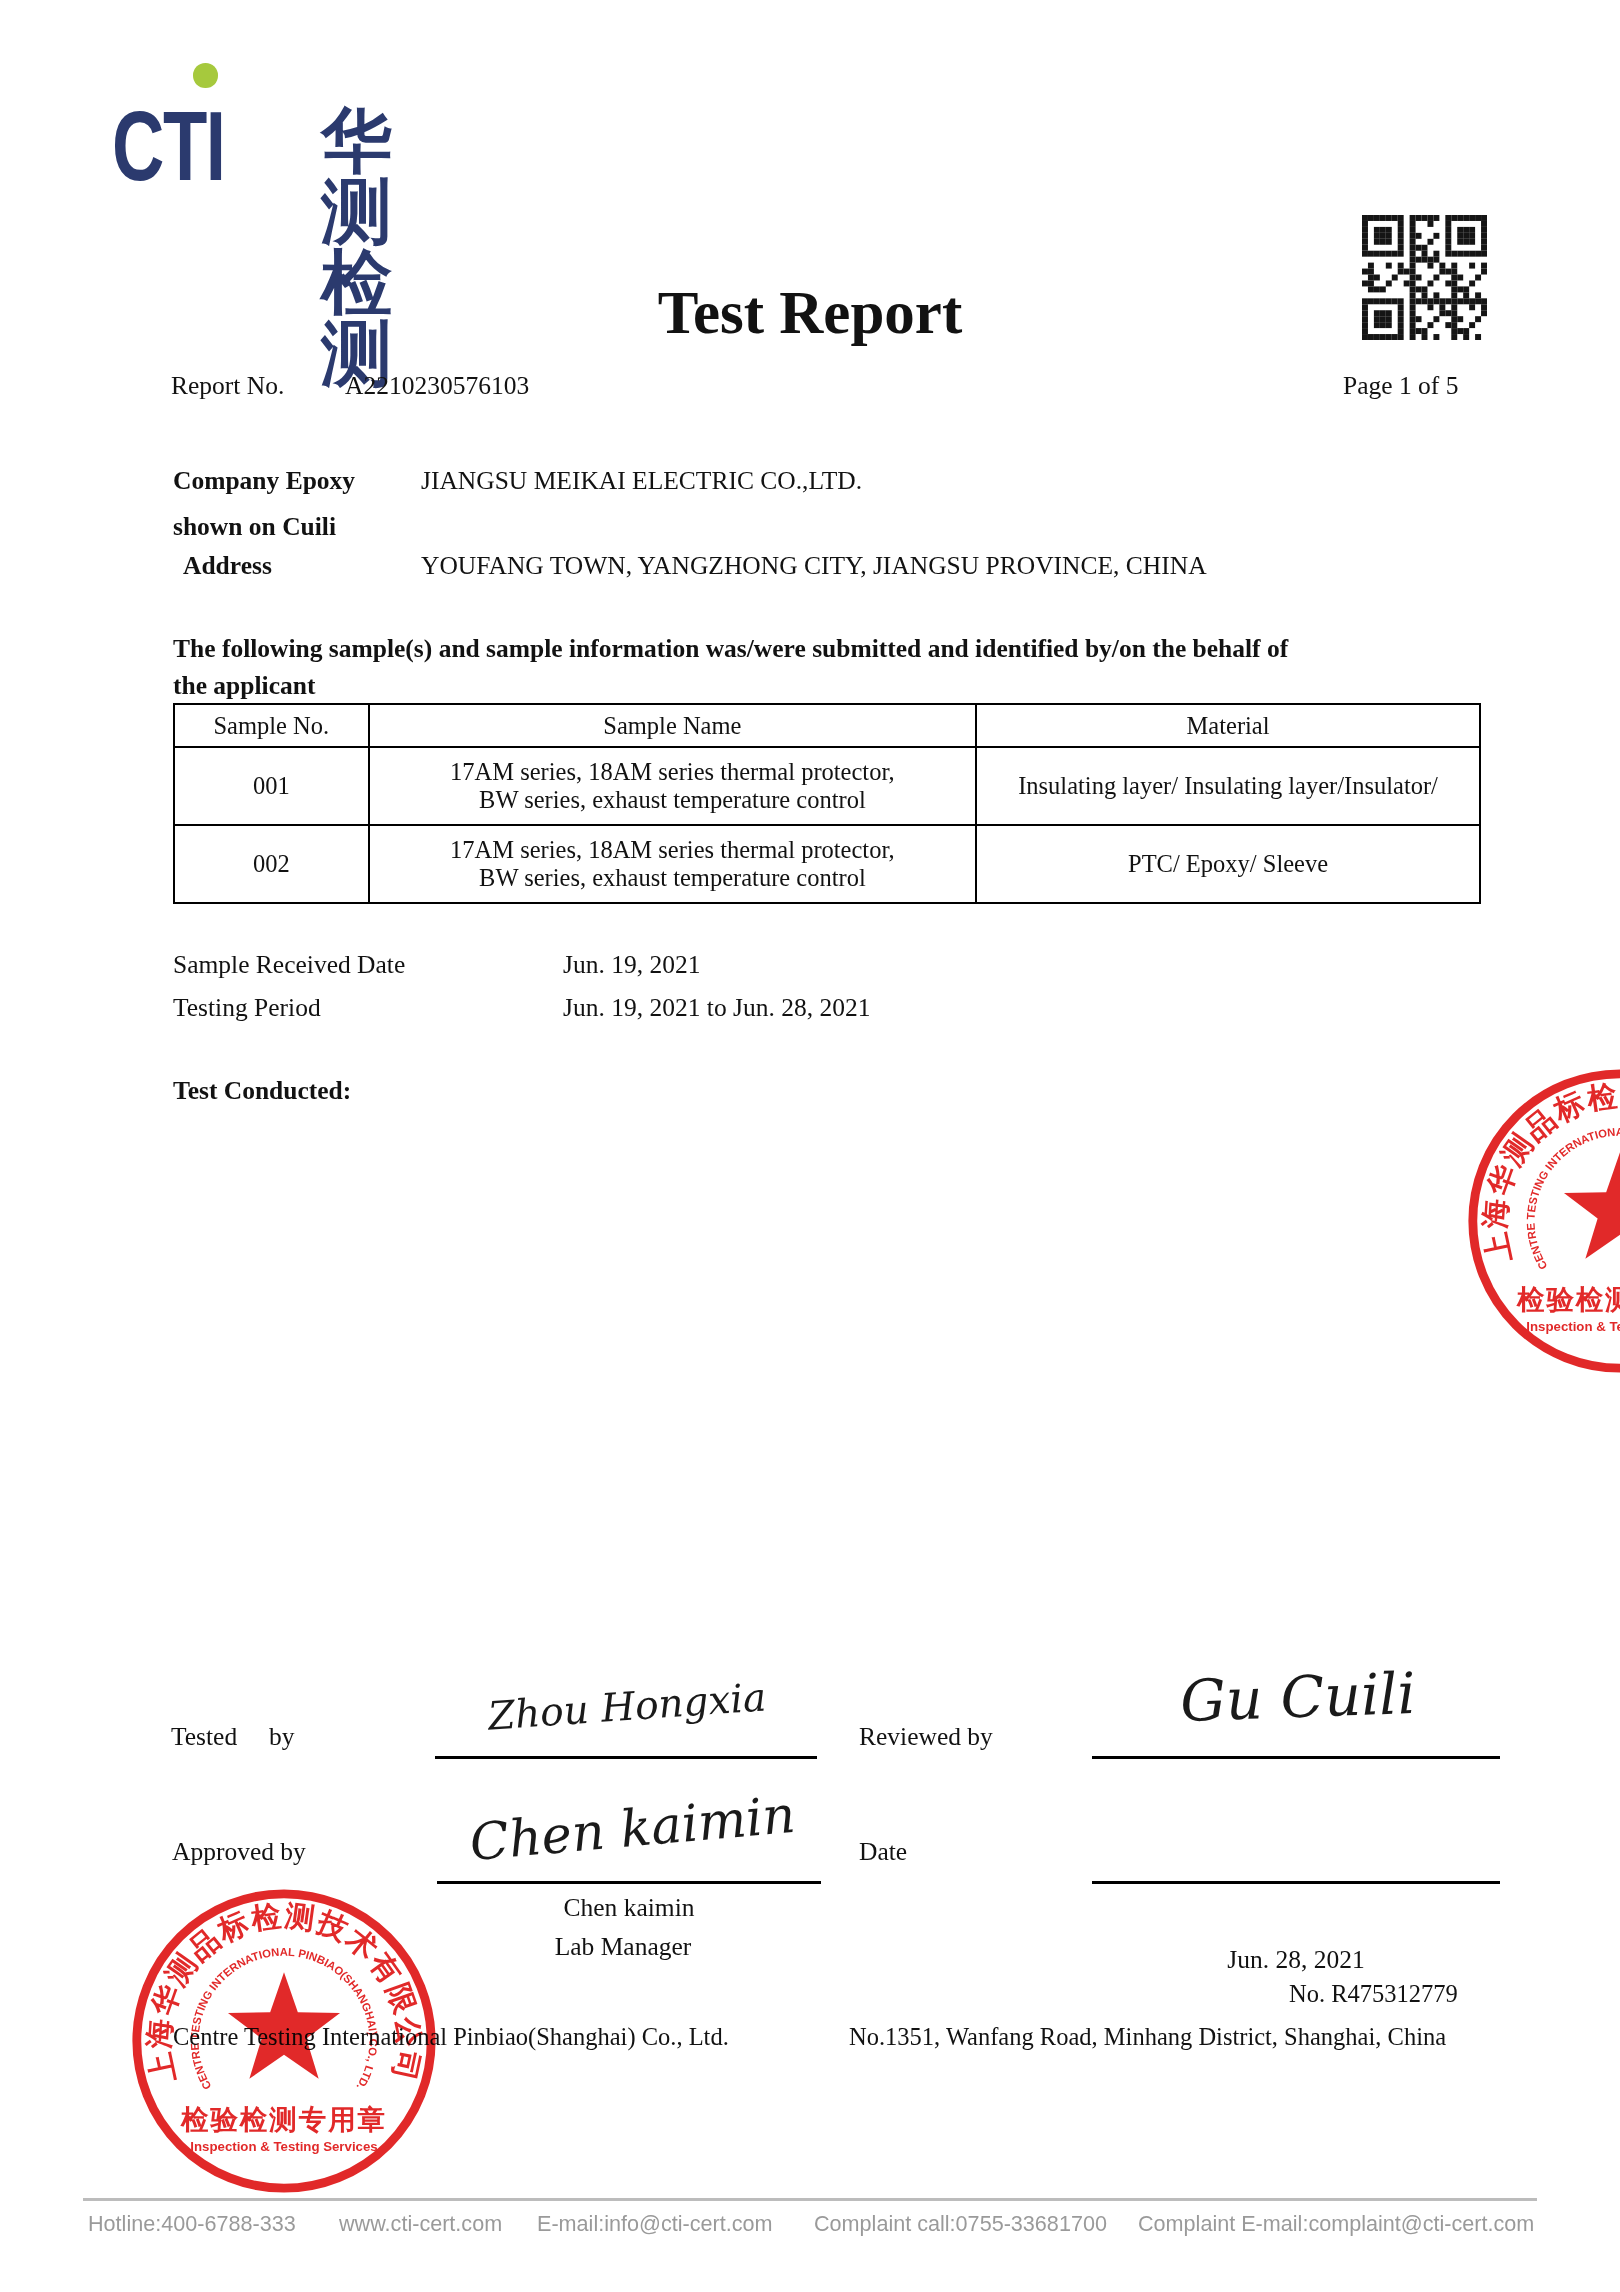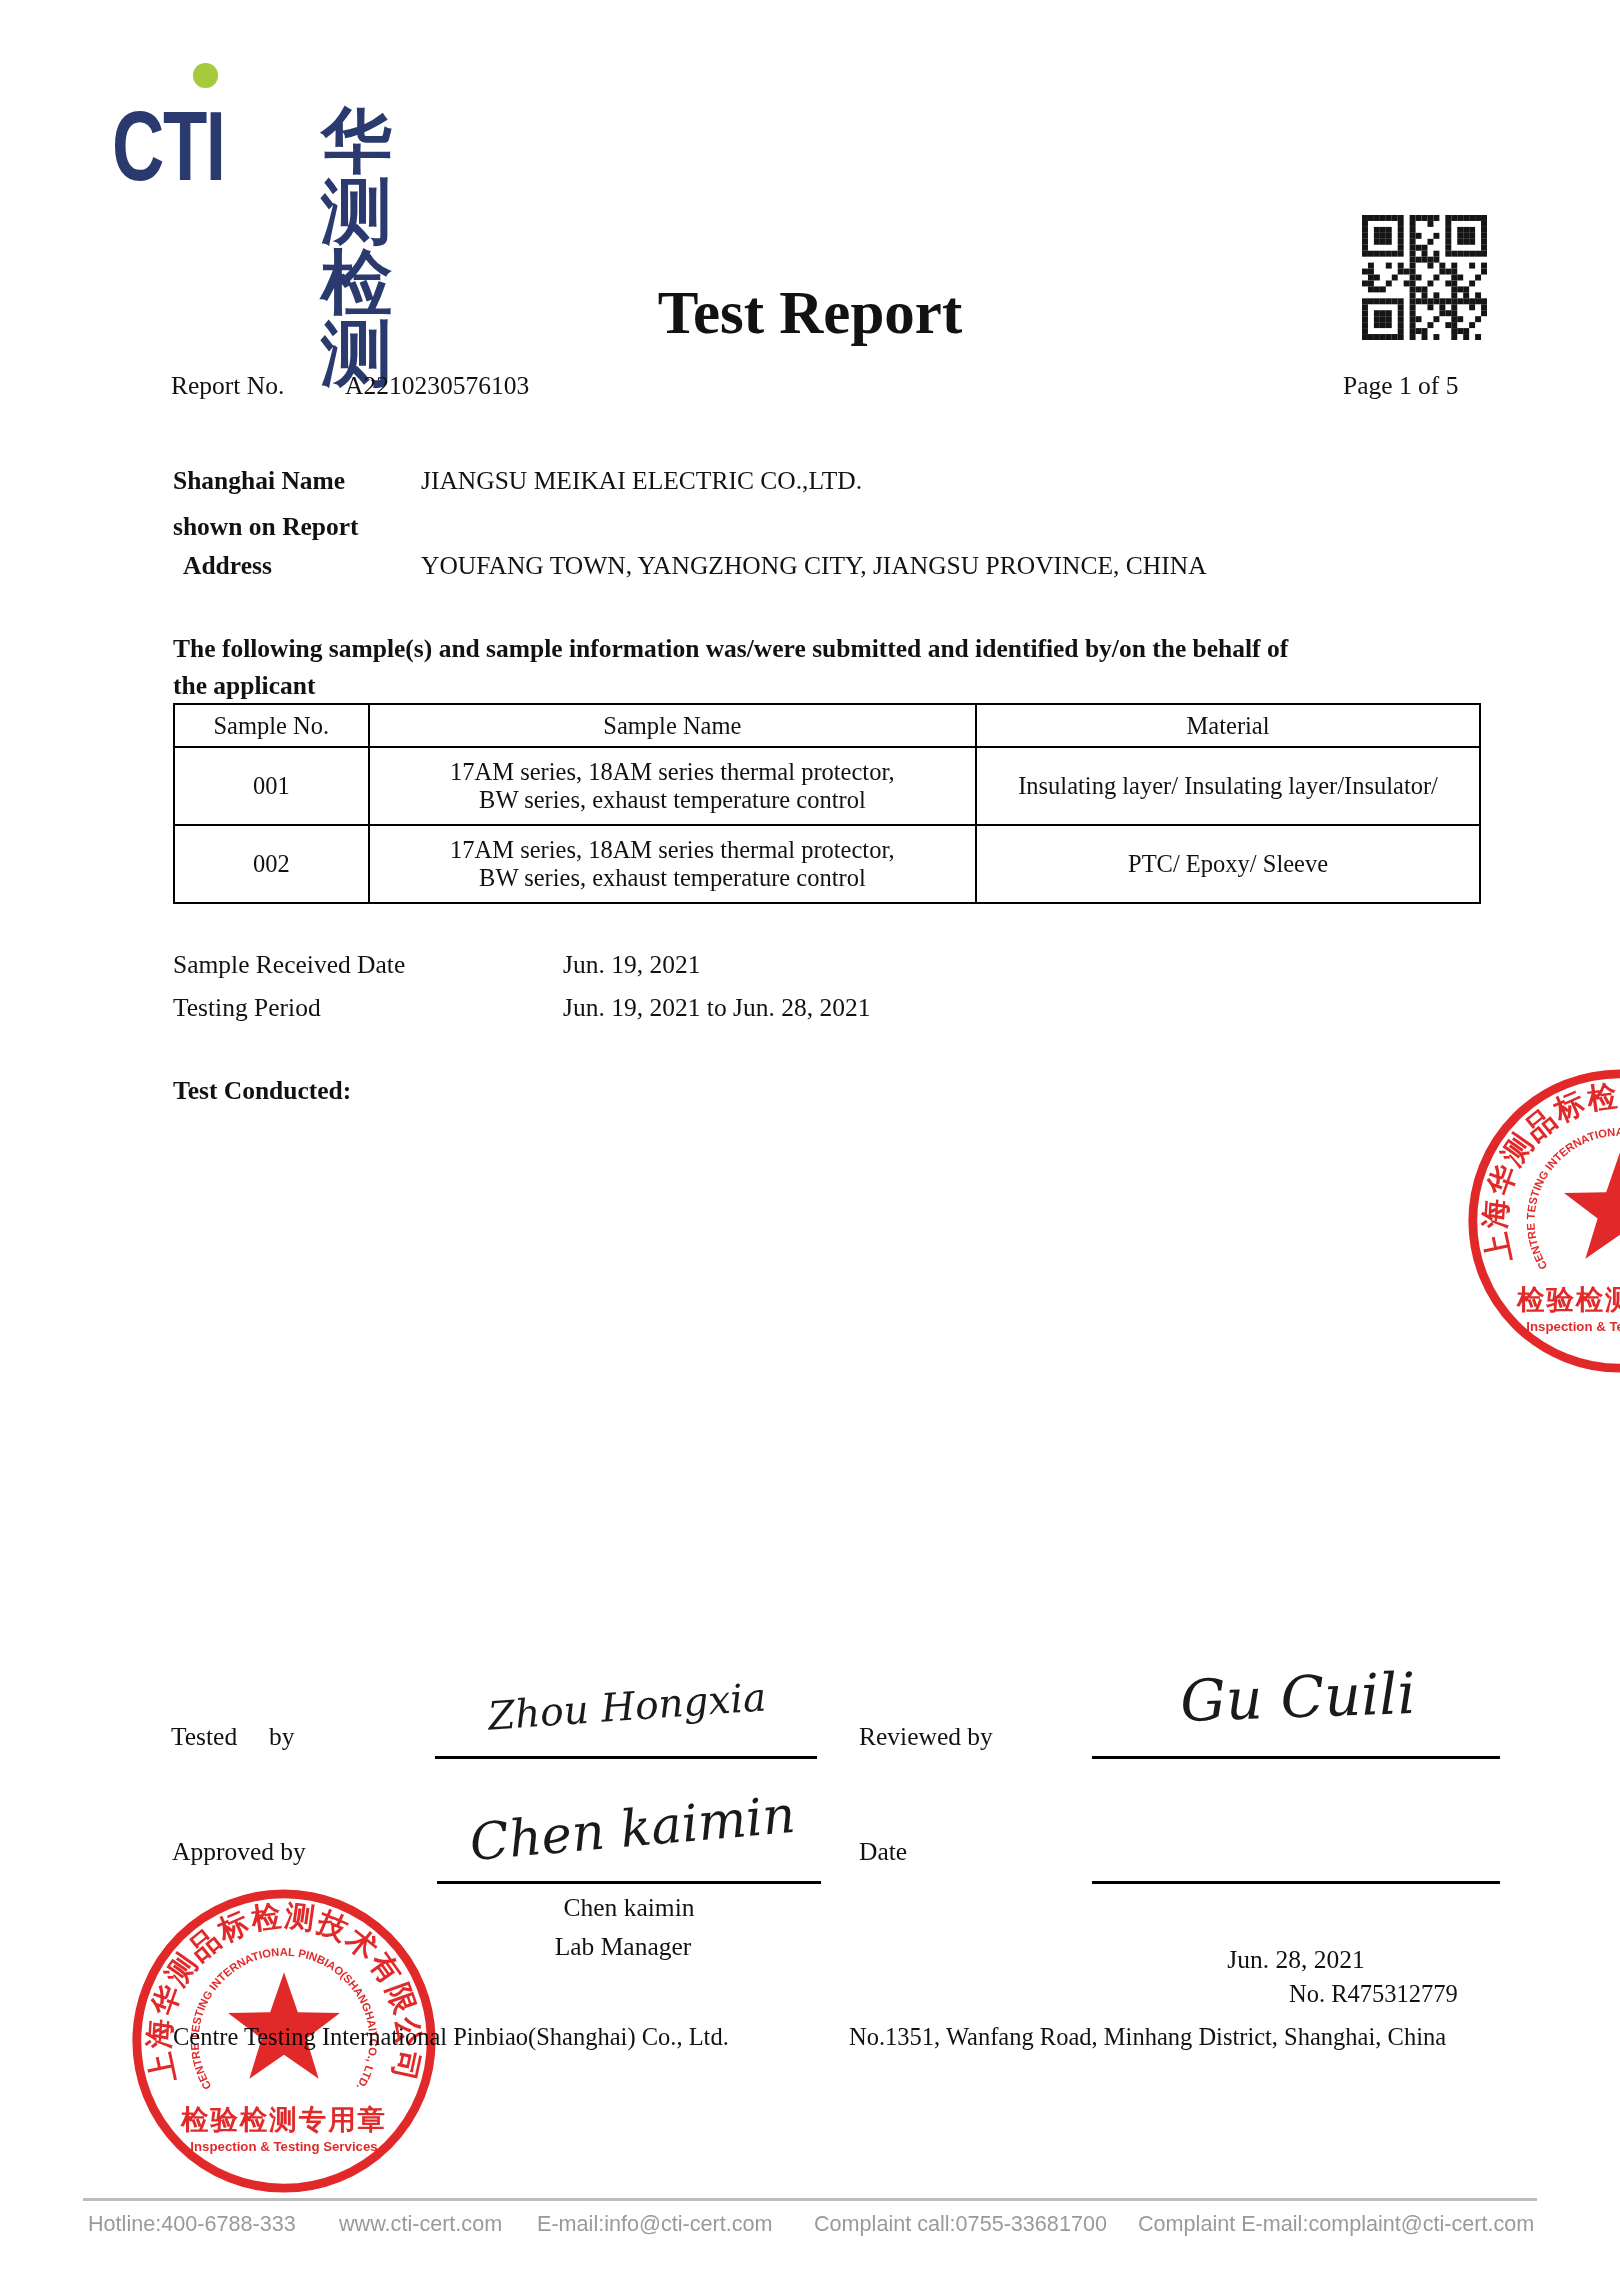--- a/index.html
+++ b/index.html
@@ -267,23 +267,23 @@
       <rect x="102" y="120" width="6" height="6"></rect>
       <rect x="114" y="120" width="6" height="6"></rect>
     </svg>
 
   <div class="abs title" style="top:263px;margin-top:19px;">Test Report</div>
 
   <div class="abs t26" style="left:171px;top:370px;">Report No.</div>
   <div class="abs t26" style="left:345px;top:370px;">A2210230576103</div>
   <div class="abs t26" style="left:1343px;top:370px;">Page 1 of 5</div>
 
-  <div class="abs t26 b" style="left:173px;top:465px;">Shanghai Name</div>
+  <div class="abs t26 b" style="left:173px;top:465px;">Company Epoxy</div>
   <div class="abs t26" style="left:421px;top:465px;">JIANGSU MEIKAI ELECTRIC CO.,LTD.</div>
-  <div class="abs t26 b" style="left:173px;top:511px;">shown on Report</div>
+  <div class="abs t26 b" style="left:173px;top:511px;">shown on Cuili</div>
   <div class="abs t26 b" style="left:173px;top:550px;margin-left:10px;">Address</div>
   <div class="abs t26" style="left:421px;top:550px;">YOUFANG TOWN, YANGZHONG CITY, JIANGSU PROVINCE, CHINA</div>
 
   <div class="abs t26 b" style="left:173px;top:633px;">The following sample(s) and sample information was/were submitted and identified by/on the behalf of</div>
   <div class="abs t26 b" style="left:173px;top:670px;">the applicant</div>
 
   <table class="sample abs" style="left:173px;top:703px;width:1308px;">
     <colgroup>
         <col style="width:195px">
         <col style="width:609px">

